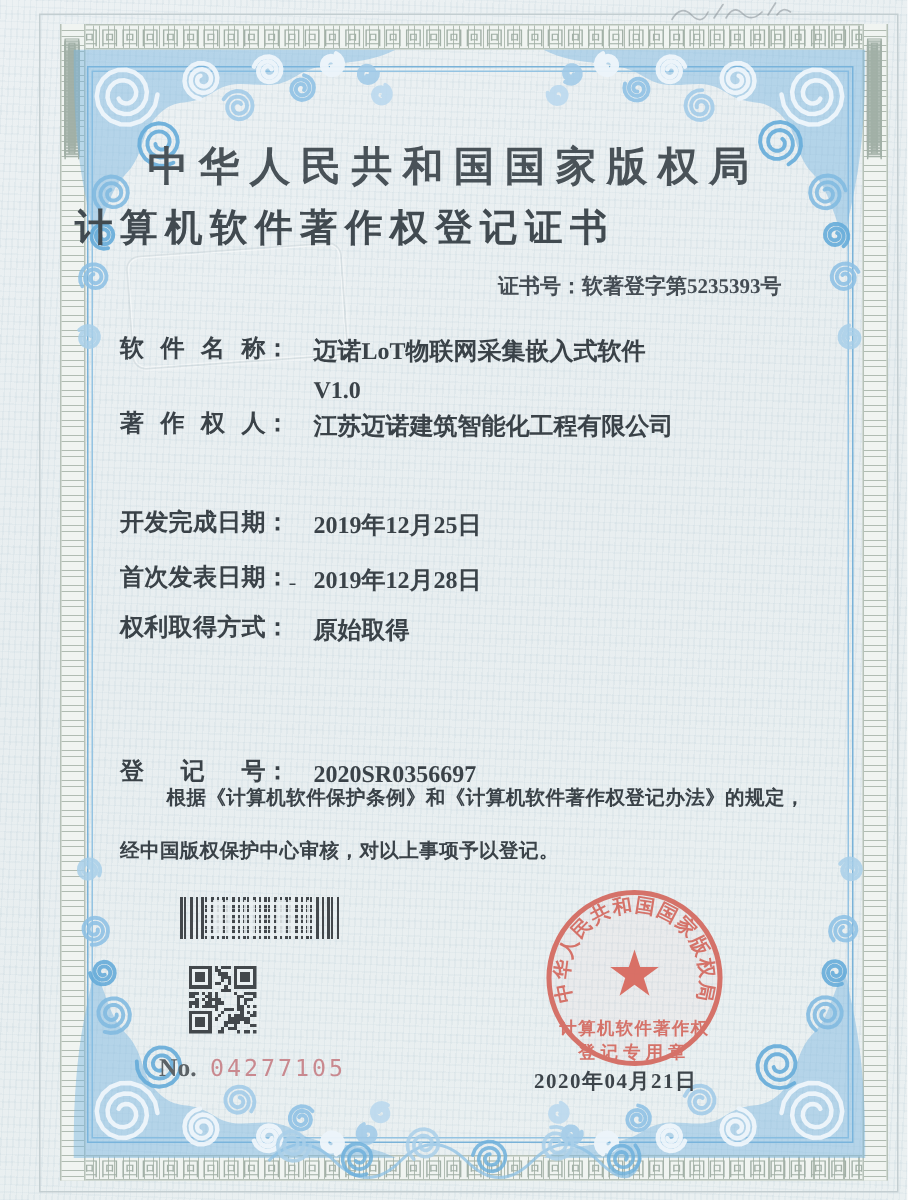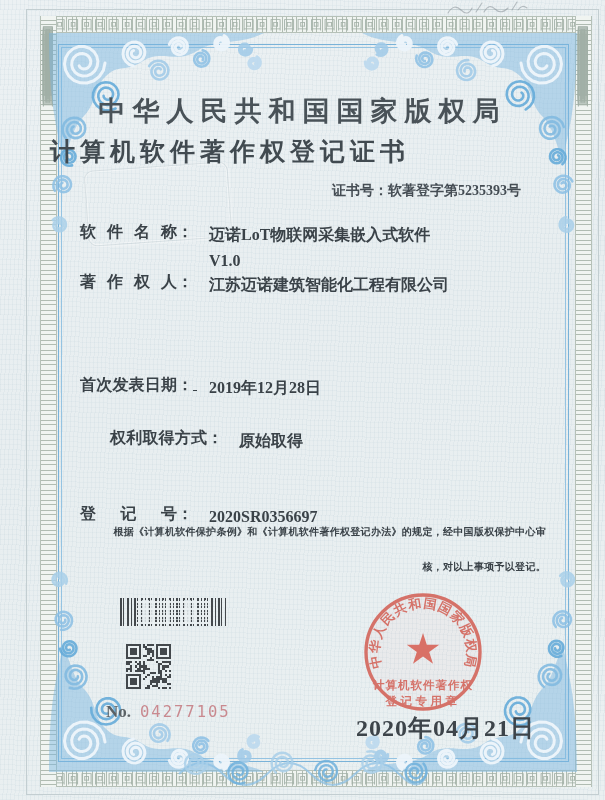--- a/index.html
+++ b/index.html
@@ -39,37 +39,37 @@
   .content{position:absolute;inset:0;z-index:3;}
   .authority{position:absolute;top:93px;left:60px;right:60px;text-align:center;
     font-size:27px;font-weight:600;letter-spacing:7px;color:#495258;}
   .cert-title{position:absolute;top:135px;left:50px;right:50px;text-align:left;
     font-size:25px;font-weight:700;letter-spacing:5px;color:#414a50;}
   .certno{position:absolute;top:182px;right:84px;font-size:14px;font-weight:700;color:#454d54;}
   .row{position:absolute;left:80px;font-size:16px;font-weight:700;color:#3a4248;}
   .lab{display:inline-block;width:97px;text-align:justify;text-align-last:justify;vertical-align:top;}
   .colon{display:inline-block;vertical-align:top;}
   .val{display:inline-block;margin-left:12px;vertical-align:top;max-width:360px;line-height:26px;}
-  .r1{top:198px;margin-top:24px;} .r2{top:272px;font-family:Liberation Serif, serif;} .r3{top:338px;} .r4{top:375px;text-decoration:underline;} .r5{top:428px;margin-left:30px;} .r6{top:449px;} .r7{top:504px;}
-  .statement{position:absolute;left:80px;top:514px;width:466px;font-size:10px;font-weight:700;
-    line-height:35px;text-indent:31px;letter-spacing:.3px;color:#3a4248;text-align:right;}
+  .r1{top:198px;margin-top:24px;} .r2{top:272px;font-family:Liberation Serif, serif;} .r3{top:338px;} .r4{top:375px;text-decoration:underline;} .r5{top:408px;} .r6{top:449px;} .r7{top:504px;}
+  .statement{position:absolute;left:80px;top:514px;width:466px;font-size:13px;font-weight:700;
+    line-height:35px;text-indent:31px;letter-spacing:.3px;color:#3a4248;}
   
   .barcode{position:absolute;left:120px;top:598px;width:106px;height:28px;
     background:repeating-linear-gradient(90deg,#43484c 0 2px,transparent 2px 3px,#43484c 3px 4px,transparent 4px 7px,#43484c 7px 9px,transparent 9px 11px,#43484c 11px 12px,transparent 12px 14px);}
   .barcode::after{content:"";position:absolute;top:2px;bottom:2px;left:16px;right:16px;
     background:repeating-linear-gradient(0deg,rgba(234,240,242,.95) 0 2px,transparent 2px 4px,rgba(234,240,242,.6) 4px 5px,transparent 5px 7px),
                repeating-linear-gradient(90deg,rgba(234,240,242,.85) 0 1px,transparent 1px 3px);}
   .qr{position:absolute;left:126px;top:644px;width:45px;height:45px;}
   
   .serial{position:absolute;left:106px;top:702px;}
   .serial .pfx{font-size:17px;font-weight:700;color:#5b6266;margin-right:9px;margin-top:34px;}
   .serial .num{font-family:"DejaVu Sans Mono",monospace;font-size:15.5px;letter-spacing:2px;color:#c9898f;}
   
   .seal{position:absolute;left:343px;top:572px;width:160px;height:160px;z-index:4;opacity:.92;}
-  .issue-date{position:absolute;left:356px;top:712px;font-size:24px;font-weight:700;
+  .issue-date{position:absolute;left:356px;top:712px;font-size:14px;font-weight:700;
     letter-spacing:1px;color:#3d444a;z-index:5;}
   
   .emboss{position:absolute;left:86px;top:166px;width:142px;height:74px;border-radius:9px;
     border:1.5px solid rgba(170,184,189,.5);box-shadow:inset 0 0 0 1px rgba(255,255,255,.85),1px 1px 2px rgba(255,255,255,.9);
     transform:rotate(-4deg);opacity:.5;z-index:1;}
   .scribble{position:absolute;left:442px;top:0;z-index:2;opacity:.55;}
 </style>
 </head>
 <body>
 
@@ -178,20 +178,24 @@
       <span class="lab">软件名称</span><span class="colon">：</span>
       <span class="val"><span>迈诺LoT物联网采集嵌入式软件</span><br>
          <span>V1.0</span></span>
     </div>
 
     <div class="row r2">
       <span class="lab">著作权人</span><span class="colon">：</span>
       <span class="val">江苏迈诺建筑智能化工程有限公司</span>
     </div>
 
+    <div class="row r3">
+      <span class="lab">开发完成日期</span><span class="colon">：</span>
+      <span class="val">2019年12月25日</span>
+    </div>
 
     <div class="row r4">
       <span class="lab">首次发表日期</span><span class="colon">：</span>
       <span class="val">2019年12月28日</span>
     </div>
 
     <div class="row r5">
       <span class="lab">权利取得方式</span><span class="colon">：</span>
       <span class="val">原始取得</span>
     </div>

